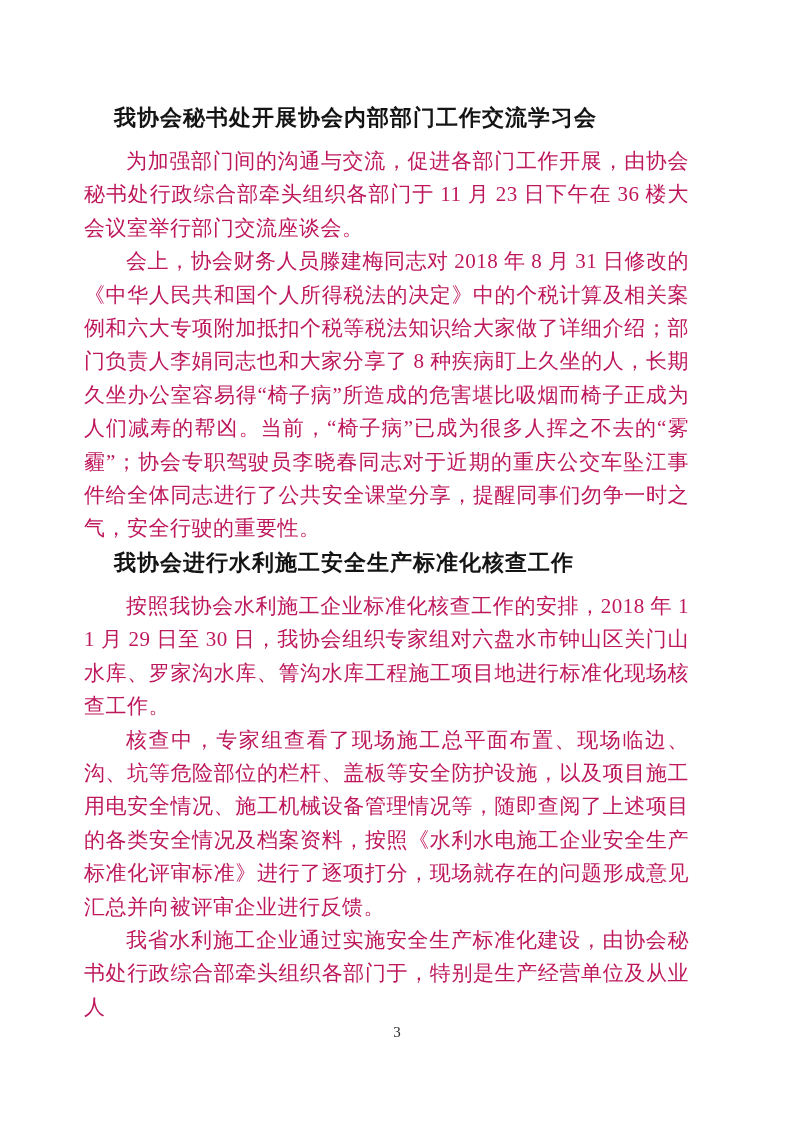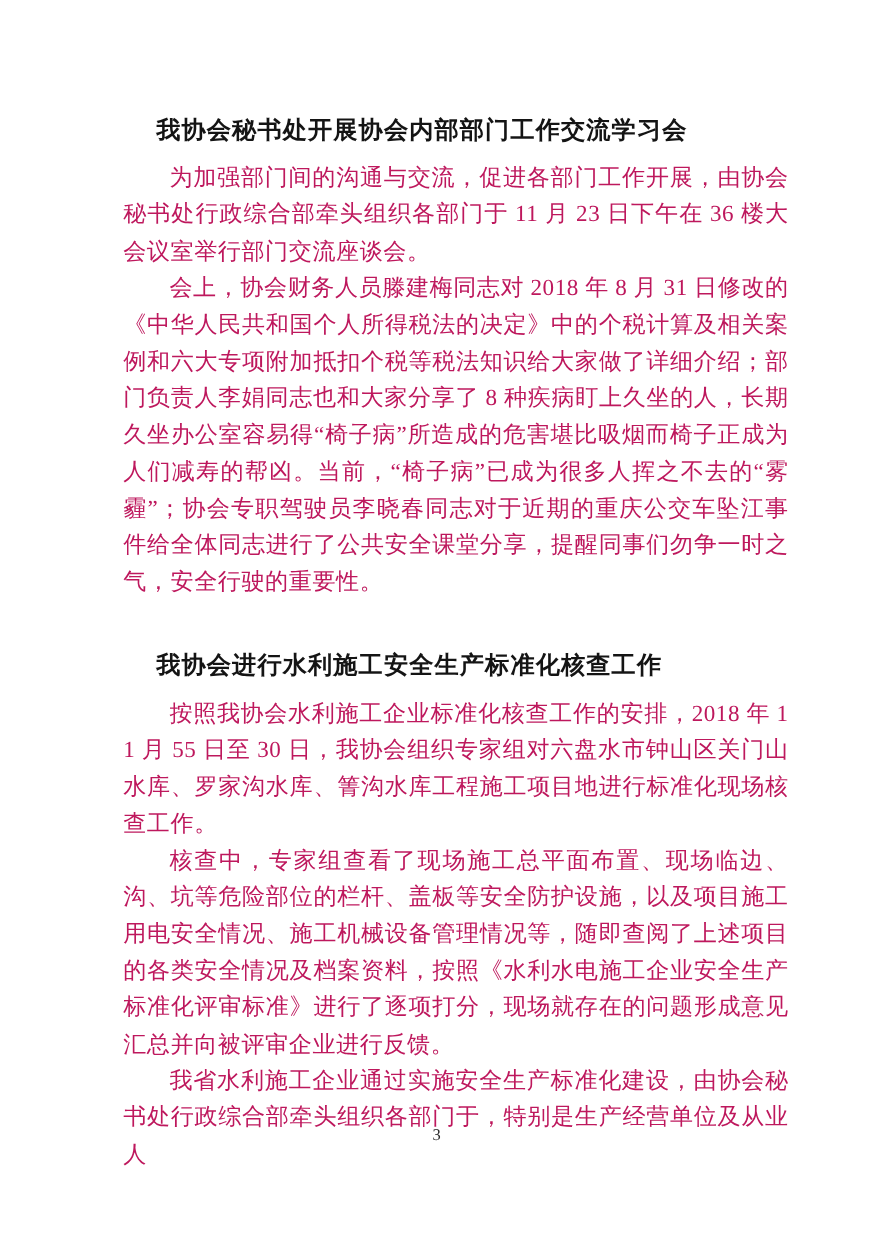--- a/index.html
+++ b/index.html
@@ -12,34 +12,34 @@
     width: 794px;
     height: 1123px;
     background: #ffffff;
     color: #1c1c1c;
     font-family: "Liberation Serif", "DejaVu Serif", serif;
     overflow: hidden;
     box-sizing: border-box;
   }
   .content {
     position: absolute;
-    left: 112px;
+    left: 84px;
     top: 101px;
     width: 605px;
   }
   .section-title {
     font-size: 22px;
     font-weight: 700;
     line-height: 34px;
     margin: 0 0 10px 30px;
     letter-spacing: 1px;
     color: #141414;
   }
   .section { margin: 0; }
-  .section + .section { margin-top: 42px; }
+  .section + .section { }
   .para {
     font-size: 21px;
     line-height: 33.4px;
     margin: 0;
     text-indent: 2em;
     text-align: justify;
     letter-spacing: 0.5px;
     color: #be185d;
     word-break: break-all;
   }
@@ -60,21 +60,21 @@
   <div class="content">
 
     <section class="section">
       <h2 class="section-title">我协会秘书处开展协会内部部门工作交流学习会</h2>
       <p class="para">为加强部门间的沟通与交流，促进各部门工作开展，由协会秘书处行政综合部牵头组织各部门于 11 月 23 日下午在 36 楼大会议室举行部门交流座谈会。</p>
       <p class="para">会上，协会财务人员滕建梅同志对 2018 年 8 月 31 日修改的《中华人民共和国个人所得税法的决定》中的个税计算及相关案例和六大专项附加抵扣个税等税法知识给大家做了详细介绍；部门负责人李娟同志也和大家分享了 8 种疾病盯上久坐的人，长期久坐办公室容易得“椅子病”所造成的危害堪比吸烟而椅子正成为人们减寿的帮凶。当前，“椅子病”已成为很多人挥之不去的“雾霾”；协会专职驾驶员李晓春同志对于近期的重庆公交车坠江事件给全体同志进行了公共安全课堂分享，提醒同事们勿争一时之气，安全行驶的重要性。</p>
     </section>
 
     <section class="section">
       <h2 class="section-title">我协会进行水利施工安全生产标准化核查工作</h2>
-      <p class="para">按照我协会水利施工企业标准化核查工作的安排，2018 年 11 月 55 日至 30 日，我协会组织专家组对六盘水市钟山区关门山水库、罗家沟水库、箐沟水库工程施工项目地进行标准化现场核查工作。</p>
+      <p class="para">按照我协会水利施工企业标准化核查工作的安排，2018 年 11 月 29 日至 30 日，我协会组织专家组对六盘水市钟山区关门山水库、罗家沟水库、箐沟水库工程施工项目地进行标准化现场核查工作。</p>
       <p class="para">核查中，专家组查看了现场施工总平面布置、现场临边、沟、坑等危险部位的栏杆、盖板等安全防护设施，以及项目施工用电安全情况、施工机械设备管理情况等，随即查阅了上述项目的各类安全情况及档案资料，按照《水利水电施工企业安全生产标准化评审标准》进行了逐项打分，现场就存在的问题形成意见汇总并向被评审企业进行反馈。</p>
       <p class="para">我省水利施工企业通过实施安全生产标准化建设，由协会秘书处行政综合部牵头组织各部门于，特别是生产经营单位及从业人</p>
     </section>
 
   </div>
 
   <div class="page-number">3</div>
 </div>
 
 </body></html>

